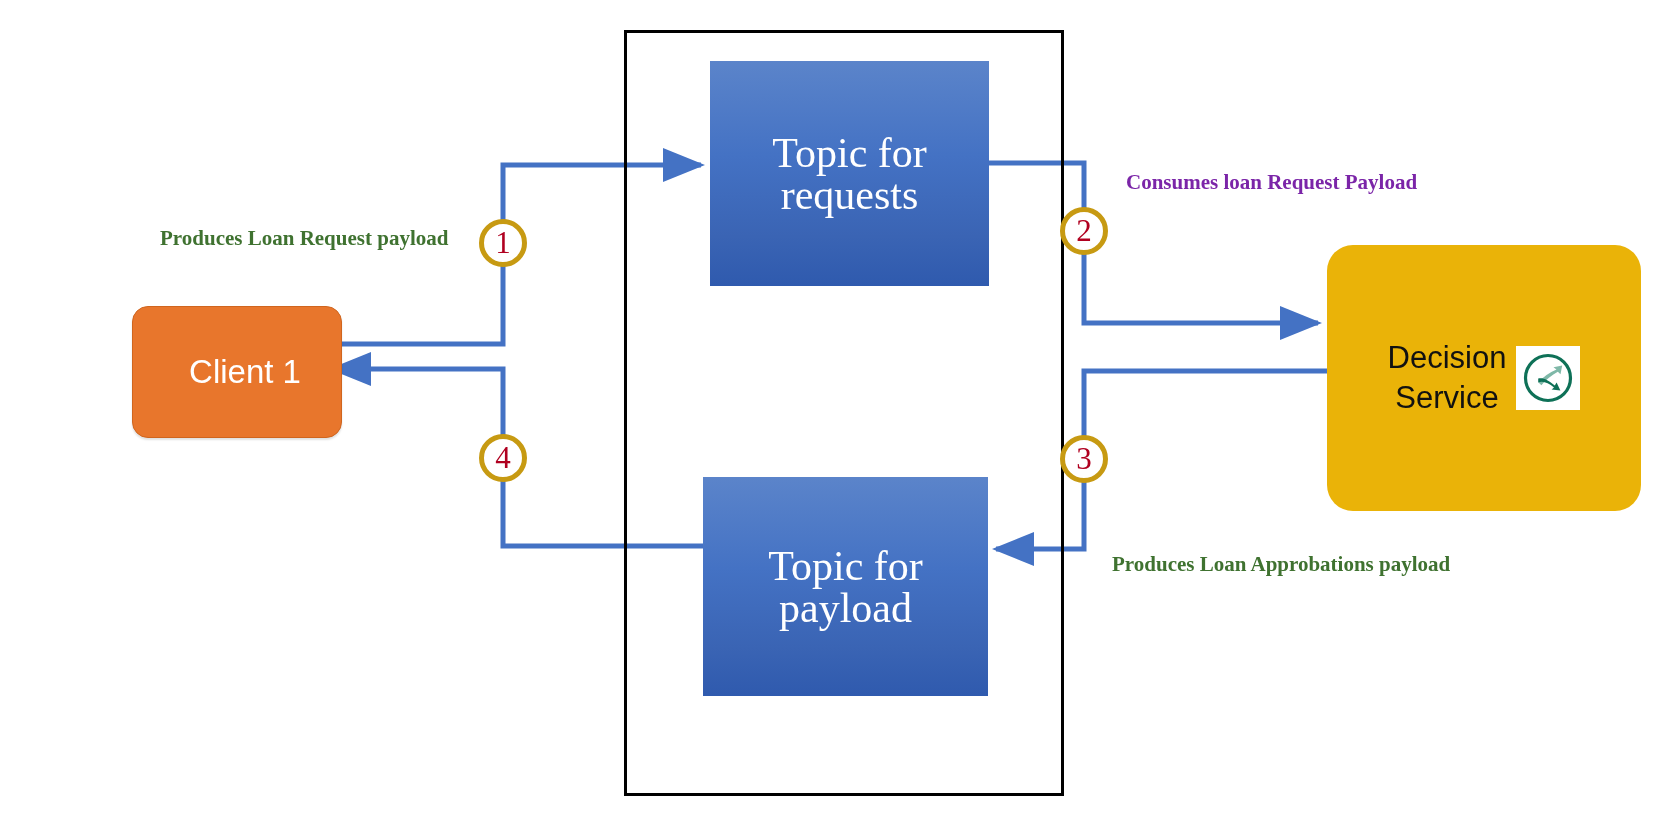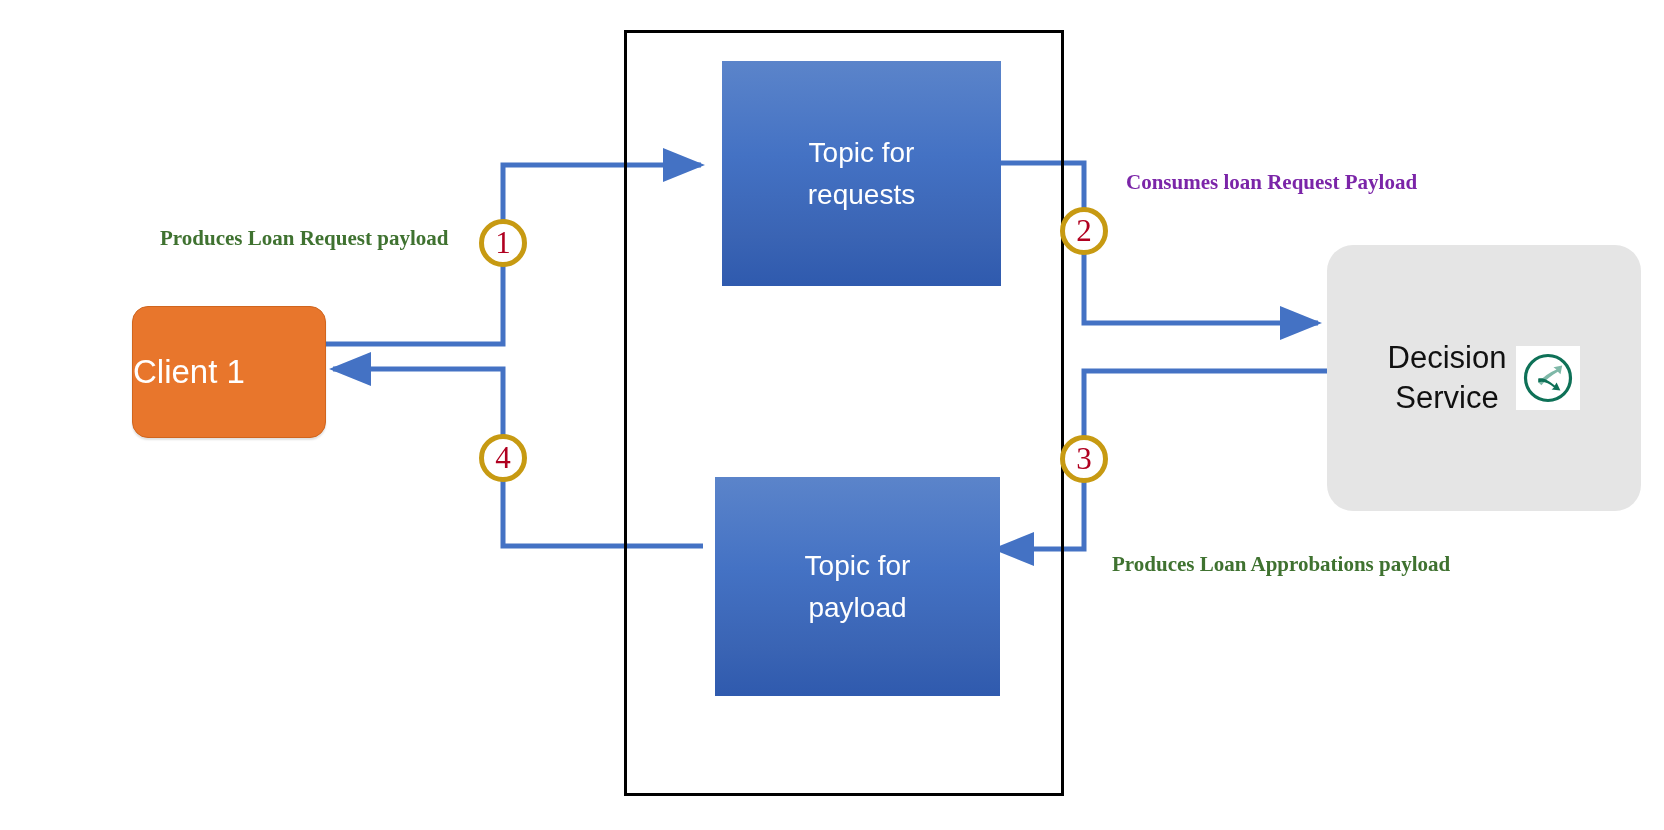--- a/index.html
+++ b/index.html
@@ -32,48 +32,48 @@
   }
 
   
   .topic{
     position:absolute;
     display:flex;
     align-items:center;
     justify-content:center;
     text-align:center;
     color:#ffffff;
-    font-size:28px;
+    font-size:42px;
     line-height:42px;
-    font-family:Liberation Sans, sans-serif;
+    font-family:Liberation Serif, serif;
     background:linear-gradient(180deg,#5B84CA 0%,#4472C4 42%,#3A64B4 78%,#2F5AAE 100%);
-    margin-left:12px;
   }
   #topic-requests{ left:710px; top:61px; width:279px; height:225px; }
   #topic-replies { left:703px; top:477px; width:285px; height:219px; }
 
   
   .client-box{
     position:absolute;
     left:132px; top:306px; width:192px; height:130px;
     background:#E8762C;
     border:1px solid #D0651E;
     border-radius:16px;
-    display:flex;align-items:center;justify-content:flex-start;
+    display:flex;align-items:center;justify-content:center;
     color:#ffffff;
     font-size:33px;
     font-family:"Liberation Sans", sans-serif;
     box-shadow:0 2px 2px rgba(0,0,0,0.12);
+    padding-left:16px;
   }
 
   
   .service-box{
     position:absolute;
     left:1327px; top:245px; width:314px; height:266px;
-    background:#e5e5e5;
+    background:#eab308;
     border-radius:26px;
     display:flex;align-items:center;justify-content:center;
     gap:10px;
   }
   .service-text{
     color:#111111;
     font-size:31px;
     line-height:40px;
     text-align:center;
     font-family:"Liberation Sans", sans-serif;

